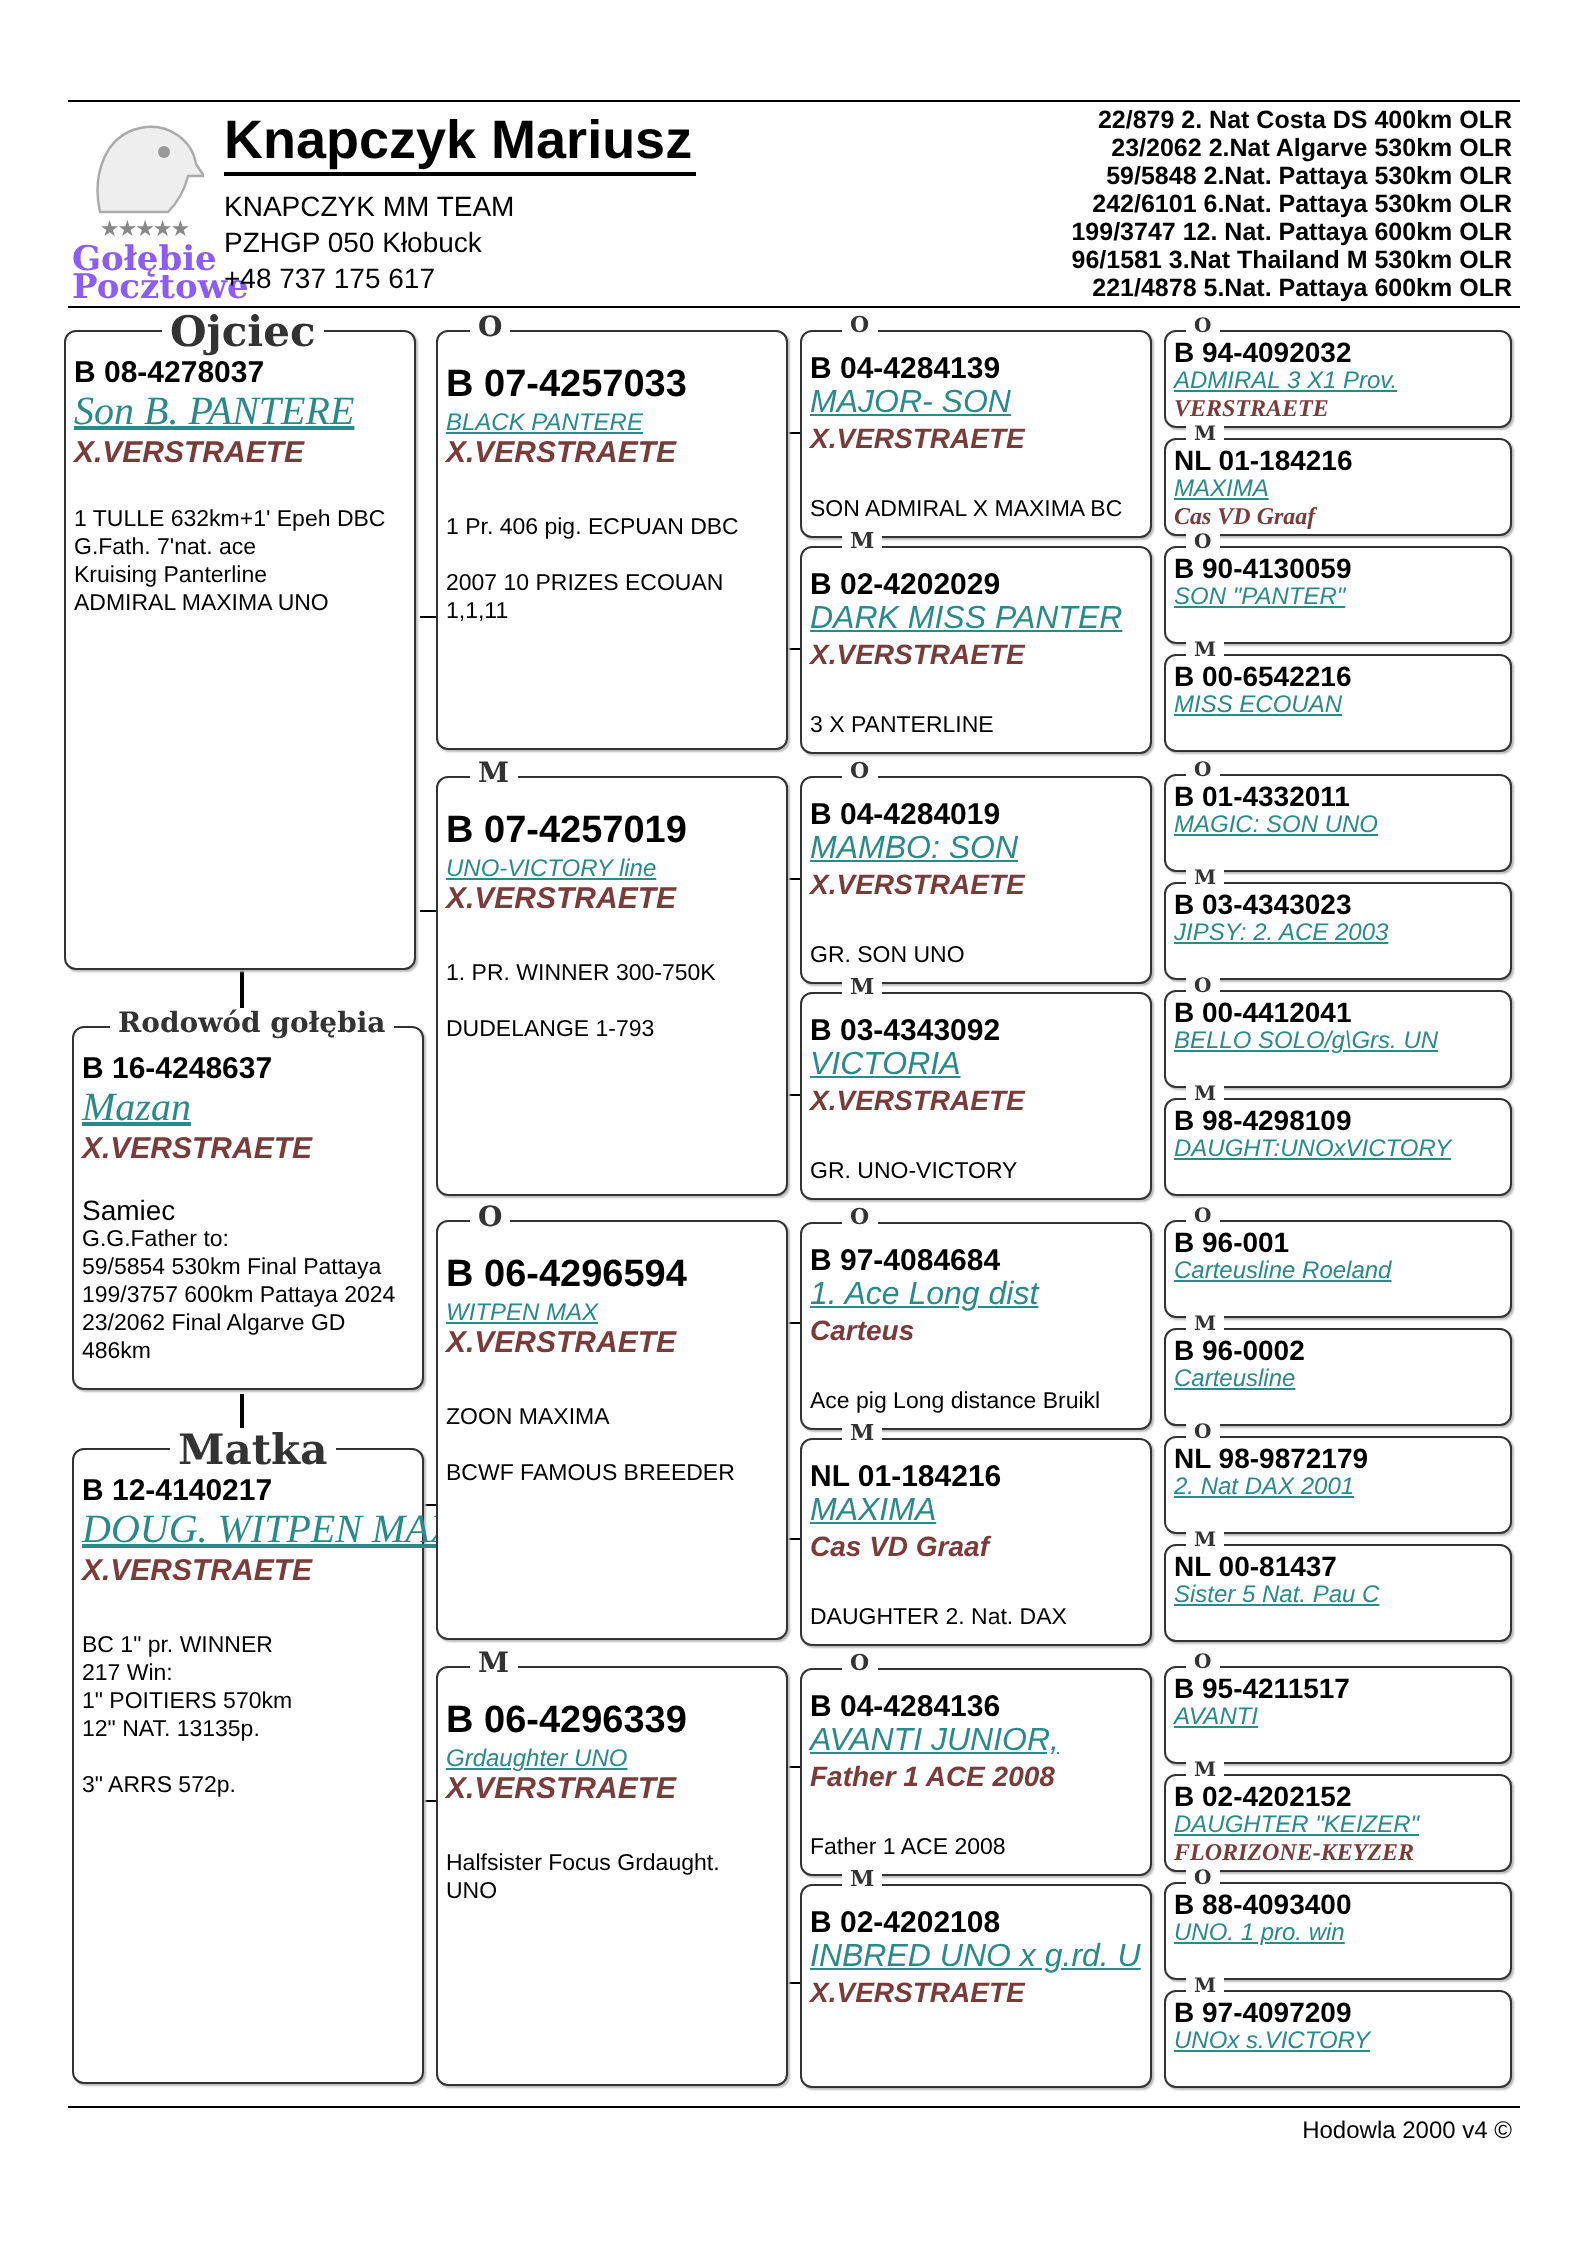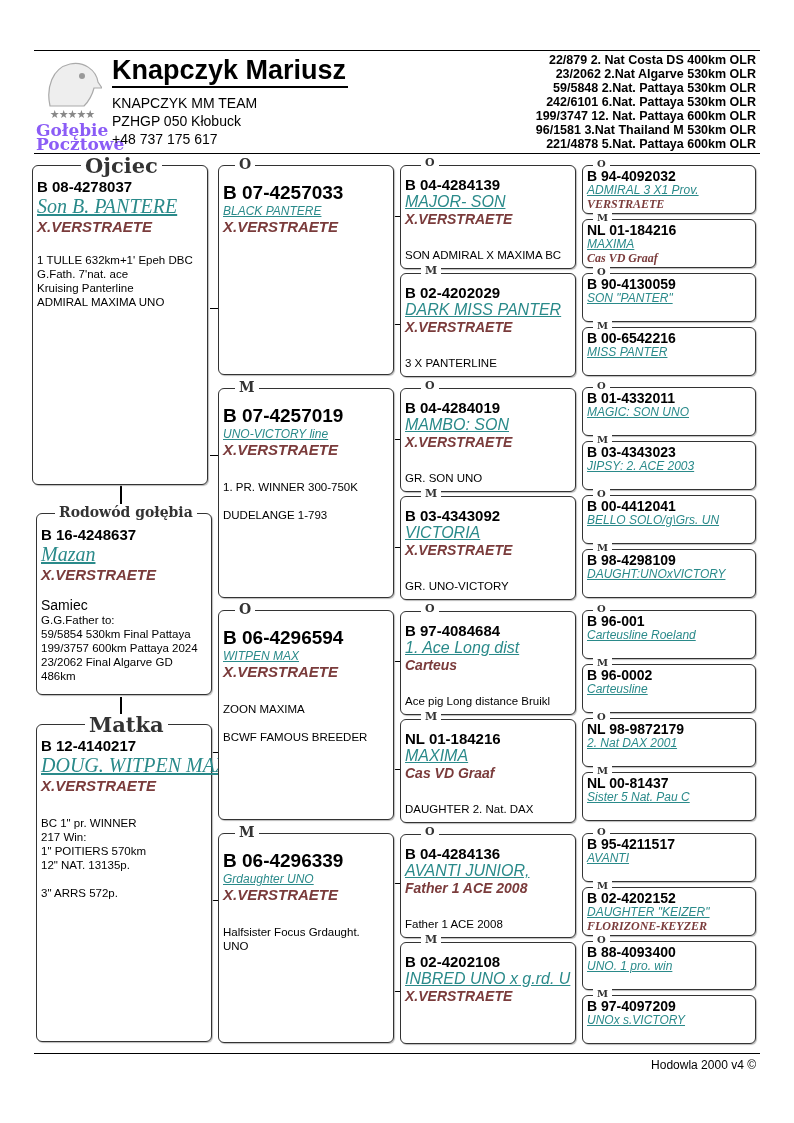--- a/index.html
+++ b/index.html
@@ -111,20 +111,24 @@
 12" NAT. 13135p.
 
 3" ARRS 572p.</div>
 </div>
 
 <div class="box g2" style="left:218px;top:165px;width:176px;height:210px">
   <div class="legend">O</div>
   <div class="ring">B 07-4257033</div>
   <div class="pname">BLACK PANTERE</div>
   <div class="breeder">X.VERSTRAETE</div>
+  <div class="note" style="margin-top:22px">1 Pr. 406 pig. ECPUAN DBC
+
+2007 10 PRIZES ECOUAN
+1,1,11</div>
 </div>
 <div class="box g2" style="left:218px;top:388px;width:176px;height:210px">
   <div class="legend">M</div>
   <div class="ring">B 07-4257019</div>
   <div class="pname">UNO-VICTORY line</div>
   <div class="breeder">X.VERSTRAETE</div>
   <div class="note" style="margin-top:22px">1. PR. WINNER 300-750K
 
 DUDELANGE 1-793</div>
 </div>
@@ -217,21 +221,21 @@
 </div>
 <div class="box g4" style="left:582px;top:273px;width:174px;height:49px">
   <div class="legend">O</div>
   <div class="ring">B 90-4130059</div>
   <div class="pname">SON "PANTER"</div>
   <div class="breeder"></div>
 </div>
 <div class="box g4" style="left:582px;top:327px;width:174px;height:49px">
   <div class="legend">M</div>
   <div class="ring">B 00-6542216</div>
-  <div class="pname">MISS PANTER</div>
+  <div class="pname">MISS ECOUAN</div>
   <div class="breeder"></div>
 </div>
 <div class="box g4" style="left:582px;top:387px;width:174px;height:49px">
   <div class="legend">O</div>
   <div class="ring">B 01-4332011</div>
   <div class="pname">MAGIC: SON UNO</div>
   <div class="breeder"></div>
 </div>
 <div class="box g4" style="left:582px;top:441px;width:174px;height:49px">
   <div class="legend">M</div>

